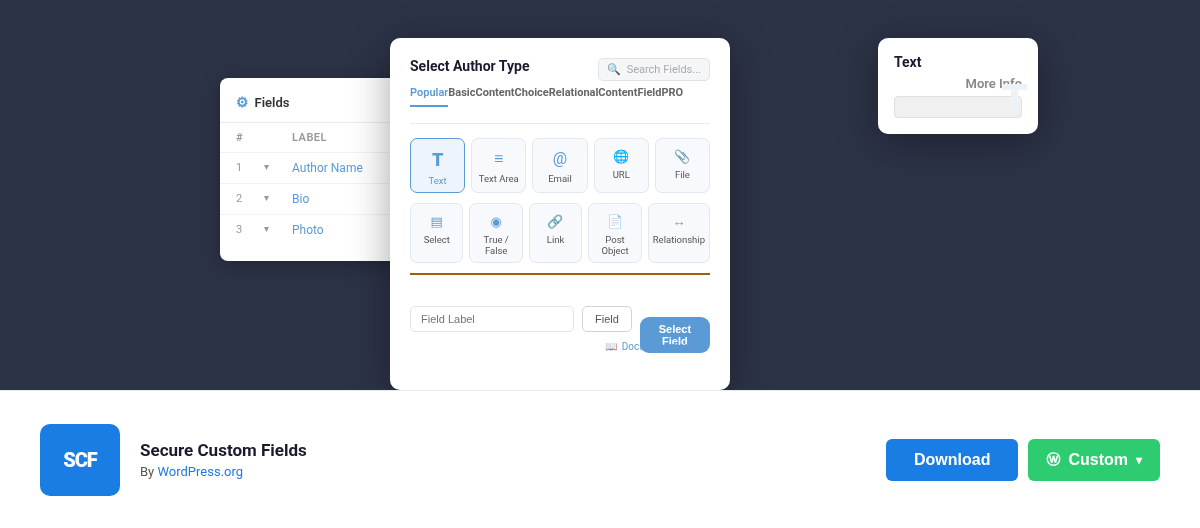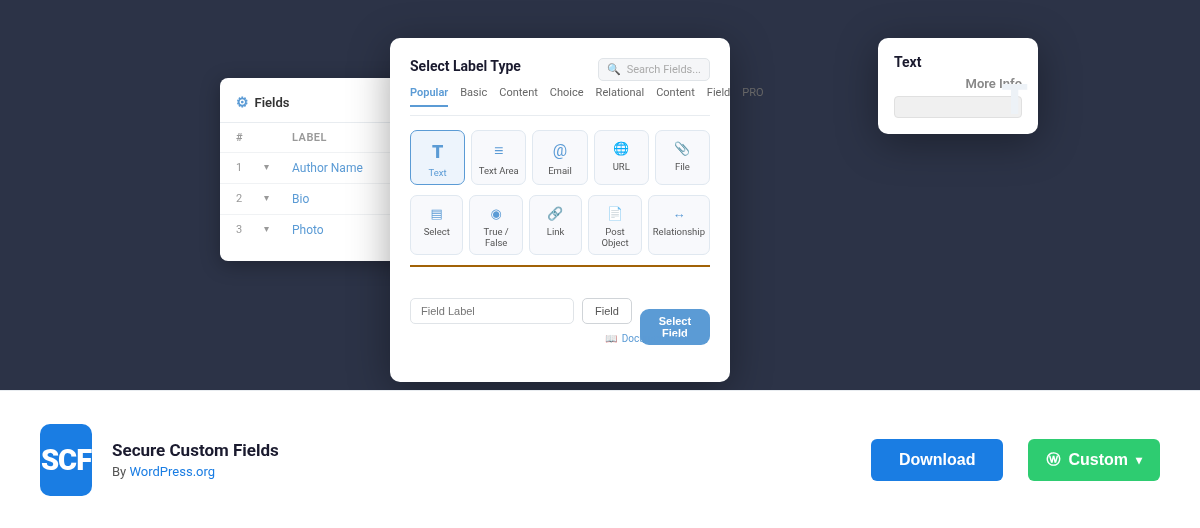--- a/index.html
+++ b/index.html
@@ -100,31 +100,31 @@
       gap: 6px;
       background: #f5f6f8;
       border: 1px solid #e0e4e8;
       border-radius: 5px;
       padding: 4px 8px;
       font-size: 11px;
       color: #aaa;
     }
     .modal-tabs {
       display: flex;
-      gap: 12px;
       margin-bottom: 14px;
       border-bottom: 1px solid #e8ecf0;
-      padding-bottom: 8px;
+      padding-bottom: 16px;
     }
     .modal-tab {
       font-size: 11px;
       color: #666;
       cursor: pointer;
       padding-bottom: 6px;
       border-bottom: 2px solid transparent;
+      font-weight: bold;
     }
     .modal-tab.active {
       color: #5b9bd5;
       border-bottom: 2px solid #5b9bd5;
       font-weight: 600;
     }
 
     .field-grid {
       display: grid;
       grid-template-columns: repeat(5, 1fr);
@@ -263,28 +263,28 @@
       height: 138px;
       background: #fff;
       border-top: 1px solid #e8ecf0;
       display: flex;
       align-items: center;
       padding: 0 40px;
       gap: 20px;
     }
 
     .plugin-logo {
-      width: 52px;
+      width: 80px;
       height: 72px;
       background: #1a7de3;
       border-radius: 10px;
       display: flex;
       align-items: center;
       justify-content: center;
-      font-size: 29px;
+      font-size: 20px;
       font-weight: 900;
       color: #fff;
       letter-spacing: -1px;
       flex-shrink: 0;
     }
 
     .plugin-info {
       flex: 1;
     }
     .plugin-name {
@@ -298,21 +298,21 @@
       color: #555;
     }
     .plugin-by a {
       color: #1a7de3;
       text-decoration: none;
       margin-top: 16px;
     }
 
     .plugin-actions {
       display: flex;
-      gap: 25px;
+      gap: 10px;
       align-items: center;
     }
     .btn-download {
       background: #1a7de3;
       color: #fff;
       border: none;
       border-radius: 6px;
       padding: 12px 28px;
       font-size: 16px;
       font-weight: 700;
@@ -364,21 +364,21 @@
       <span>Bio</span>
     </div>
     <div class="fields-row">
       <span class="row-num">3</span>
       <span class="row-arrow">▾</span>
       <span>Photo</span>
     </div>
   </div>
 
   <div class="modal">
-    <div class="modal-title">Select Label Type</div>
+    <div class="modal-title">Select Author Type</div>
     <div class="search-box">
       <span>🔍</span>
       <span>Search Fields...</span>
     </div>
 
     <div class="modal-tabs">
       <span class="modal-tab active">Popular</span>
       <span class="modal-tab">Basic</span>
       <span class="modal-tab">Content</span>
       <span class="modal-tab">Choice</span>

